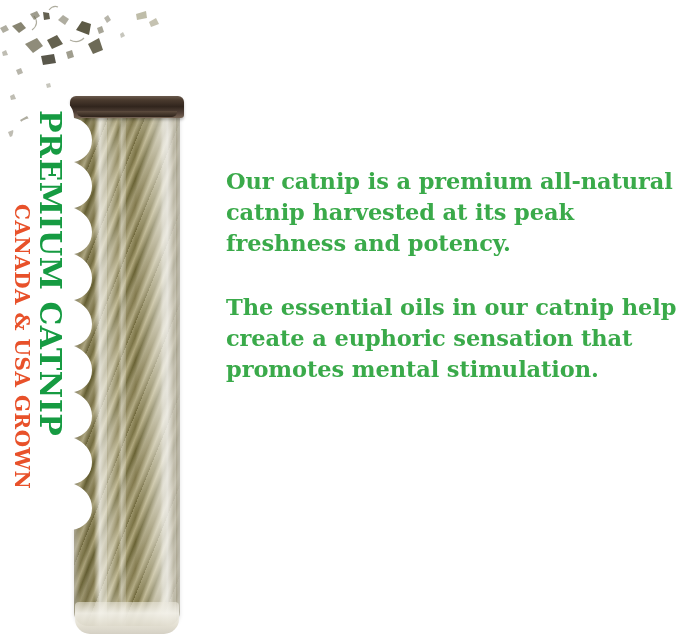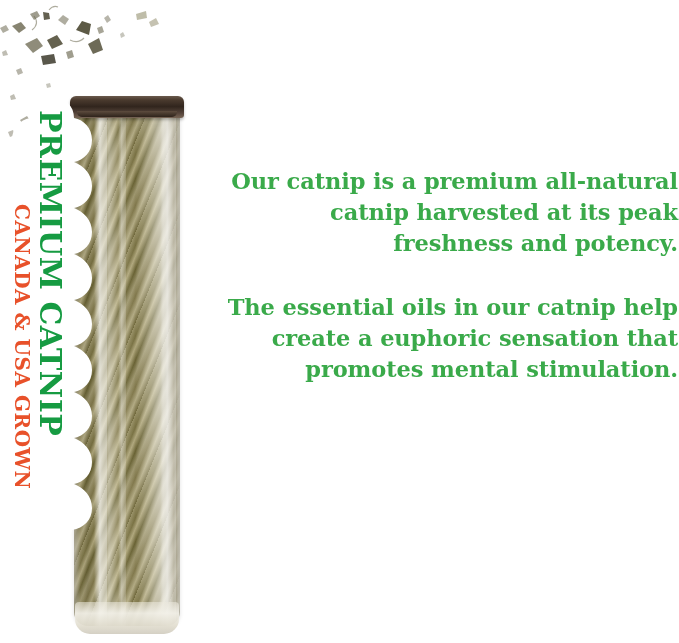--- a/index.html
+++ b/index.html
@@ -164,21 +164,20 @@
     width: 452px;
   }
   #copy p {
     margin: 0 0 33px 0;
     font-family: "DejaVu Serif", "Liberation Serif", serif;
     font-weight: bold;
     font-size: 22.5px;
     line-height: 31px;
     color: #3aaa4a;
     letter-spacing: -0.1px;
-    text-align: right;
   }
   #copy p:last-child { margin-bottom: 0; }
 </style>
 </head>
 <body>
 
 <svg id="flakes" viewBox="0 0 200 150">
   <g fill="#5f5b42">
     <path d="M12 26 l9 -4 5 6 -7 5 z" opacity=".75"></path>
     <path d="M30 14 l7 -3 3 5 -6 4 z" opacity=".6"></path>

